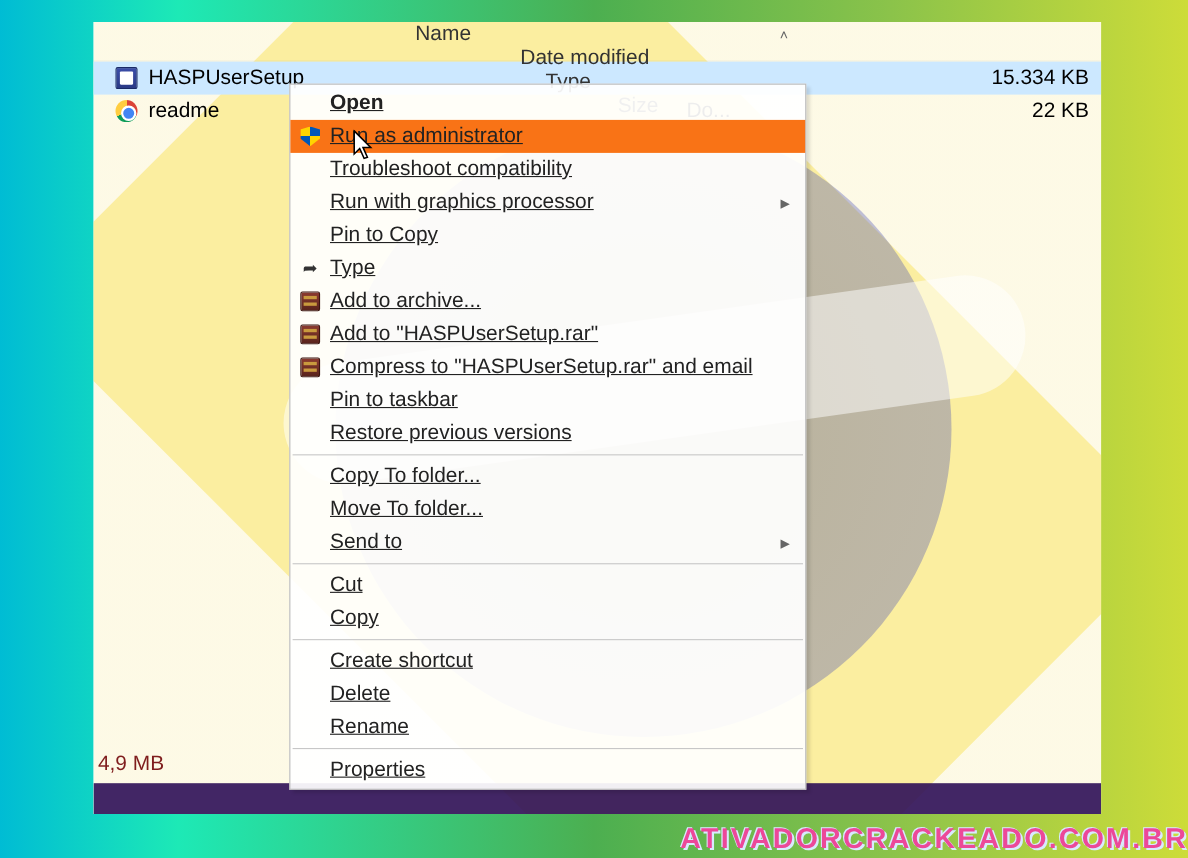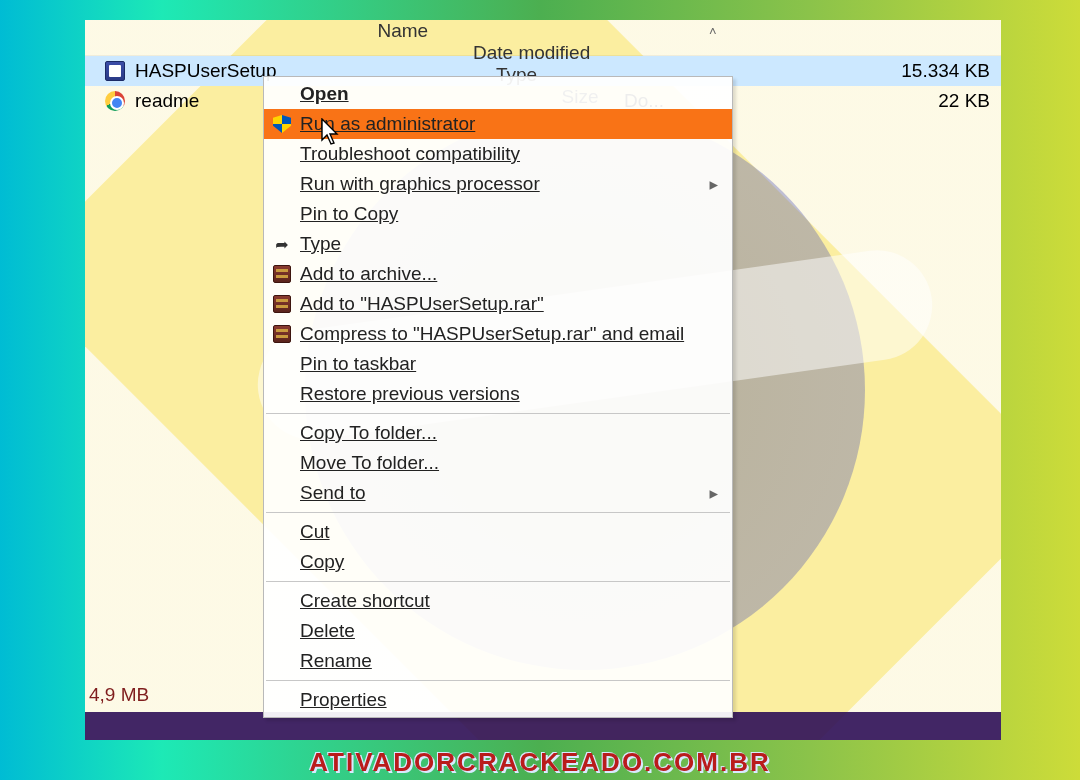--- a/index.html
+++ b/index.html
@@ -65,23 +65,23 @@
     .menu-icon { position:absolute; left:8px; width:20px; height:20px; display:flex; align-items:center; justify-content:center; }
     .shield { width:18px; height:18px; background:conic-gradient(#0057b8 0 25%, #ffd400 25% 50%, #0057b8 50% 75%, #ffd400 75% 100%); border-radius:2px; clip-path: polygon(50% 0,100% 15%,100% 60%,50% 100%,0 60%,0 15%); }
     .rar-ico { width:18px; height:18px; background:linear-gradient(#8b3a2f,#5a241c); border:1px solid #3d150f; border-radius:2px; position:relative; }
     .rar-ico:before{content:""; position:absolute; left:2px; right:2px; top:3px; height:3px; background:#c99a3e;}
     .rar-ico:after{content:""; position:absolute; left:2px; right:2px; top:9px; height:3px; background:#c99a3e;}
     .share-ico { color:#333; font-size:16px; }
 
     
     .cursor { position:absolute; left:235px; top:98px; width:22px; height:28px; pointer-events:none; }
 
-    .watermark { position:absolute; left:0; right:0; bottom:2px; text-align:center;
+    .watermark { position:absolute; left:0; right:0; bottom:2px; text-align:right;
       font-family: Arial Black, Arial, sans-serif; font-weight:900; letter-spacing:2px;
-      font-size:26px; color:#b91c1c; text-shadow: 2px 2px 0 #d8eaff, -1px -1px 0 #d8eaff; text-transform:uppercase; }
+      font-size:26px; color:#ec4899; text-shadow: 2px 2px 0 #d8eaff, -1px -1px 0 #d8eaff; text-transform:uppercase; }
   </style>
 </head>
 <body>
 
 <div class="screenshot-frame">
   <div class="flag-bg"></div>
   <div class="flag-diamond"></div>
   <div class="flag-circle"></div>
   <div class="flag-band"></div>
   <div class="bottom-bar"></div>

